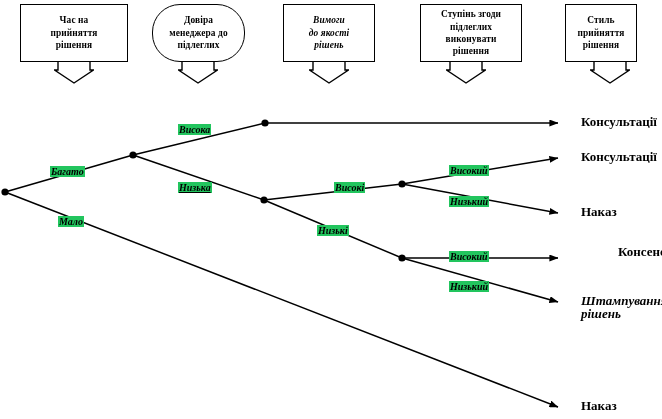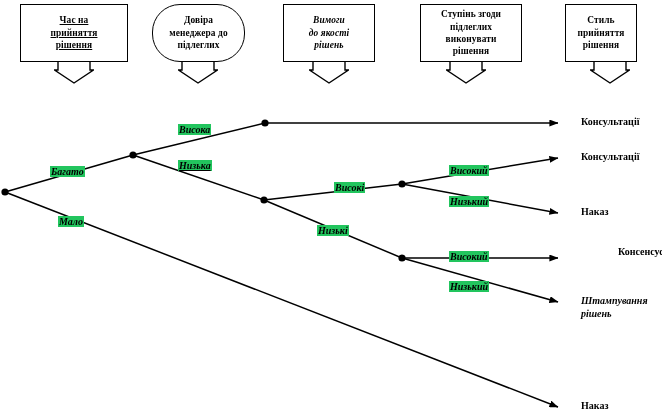--- a/index.html
+++ b/index.html
@@ -60,31 +60,31 @@
     font-weight: bold;
     font-size: 10px;
     line-height: 11px;
     white-space: nowrap;
     background: #22c55e;
     padding: 0 1px;
   }
   .outcome-label {
     position: absolute;
     font-weight: bold;
-    font-size: 10px;
+    font-size: 13px;
     line-height: 12.6px;
     white-space: pre-line;
   }
 </style>
 </head>
 <body>
 
 <div id="diagram-root">
 
-  <div class="factor-box" style="left:20px; top:4px; width:108px; height:58px;text-decoration:underline;">
+  <div class="factor-box" style="left:20px; top:4px; width:108px; height:58px;">
     <span class="factor-label">Час на
 прийняття
 рішення</span>
   </div>
   <div class="factor-arrow" style="left:54px; top:61px;">
     <svg width="40" height="24" viewBox="0 0 40 24">
       <path d="M4,1 L4,9 L0.5,9 L20,22 L39.5,9 L36,9 L36,1" fill="#ffffff" stroke="#000000" stroke-width="1.4" stroke-linejoin="miter"></path>
     </svg>
   </div>
 
@@ -172,21 +172,21 @@
       <circle cx="264" cy="200" r="3.6"></circle>
       <circle cx="402" cy="184" r="3.6"></circle>
       <circle cx="402" cy="258" r="3.6"></circle>
     </g>
   </svg>
 
   <div class="branch-label" style="left:50px; top:166px;">Багато</div>
   <div class="branch-label" style="left:58px; top:216px;">Мало</div>
 
   <div class="branch-label" style="left:178px; top:124px;">Висока</div>
-  <div class="branch-label" style="left:178px; top:160px;text-decoration:underline;">Низька</div>
+  <div class="branch-label" style="left:178px; top:182px;text-decoration:underline;">Низька</div>
 
   <div class="branch-label" style="left:334px; top:182px;">Високі</div>
   <div class="branch-label" style="left:317px; top:225px;text-align:center;">Низькі</div>
 
   <div class="branch-label" style="left:449px; top:165px;">Високий</div>
   <div class="branch-label" style="left:449px; top:196px;">Низький</div>
 
   <div class="branch-label" style="left:449px; top:251px;">Високий</div>
   <div class="branch-label" style="left:449px; top:281px;">Низький</div>
 

